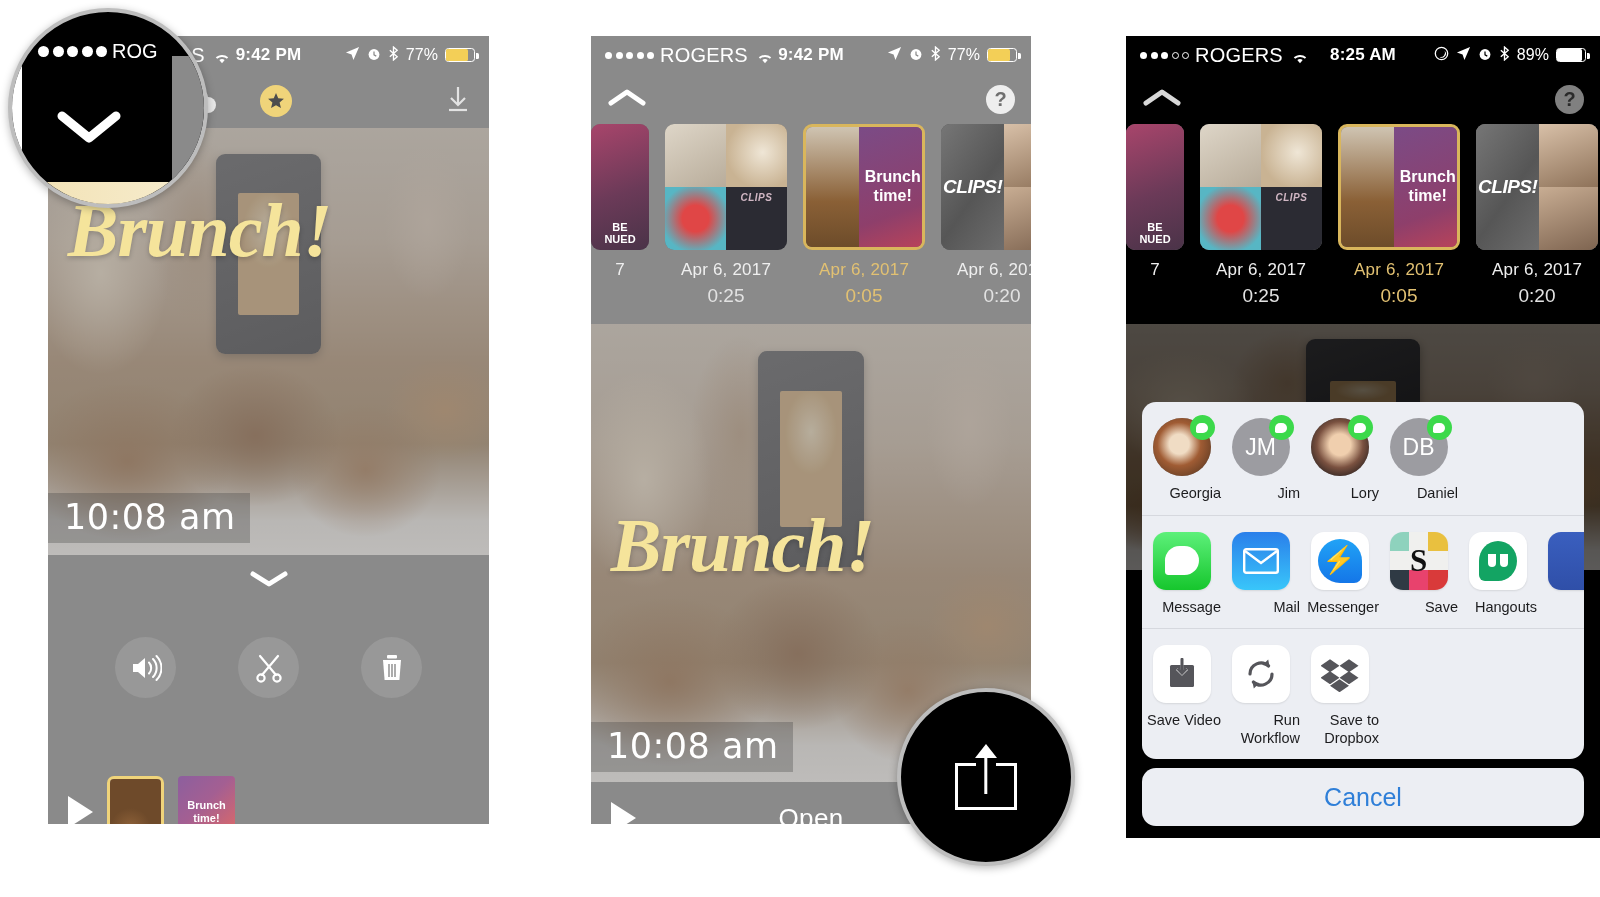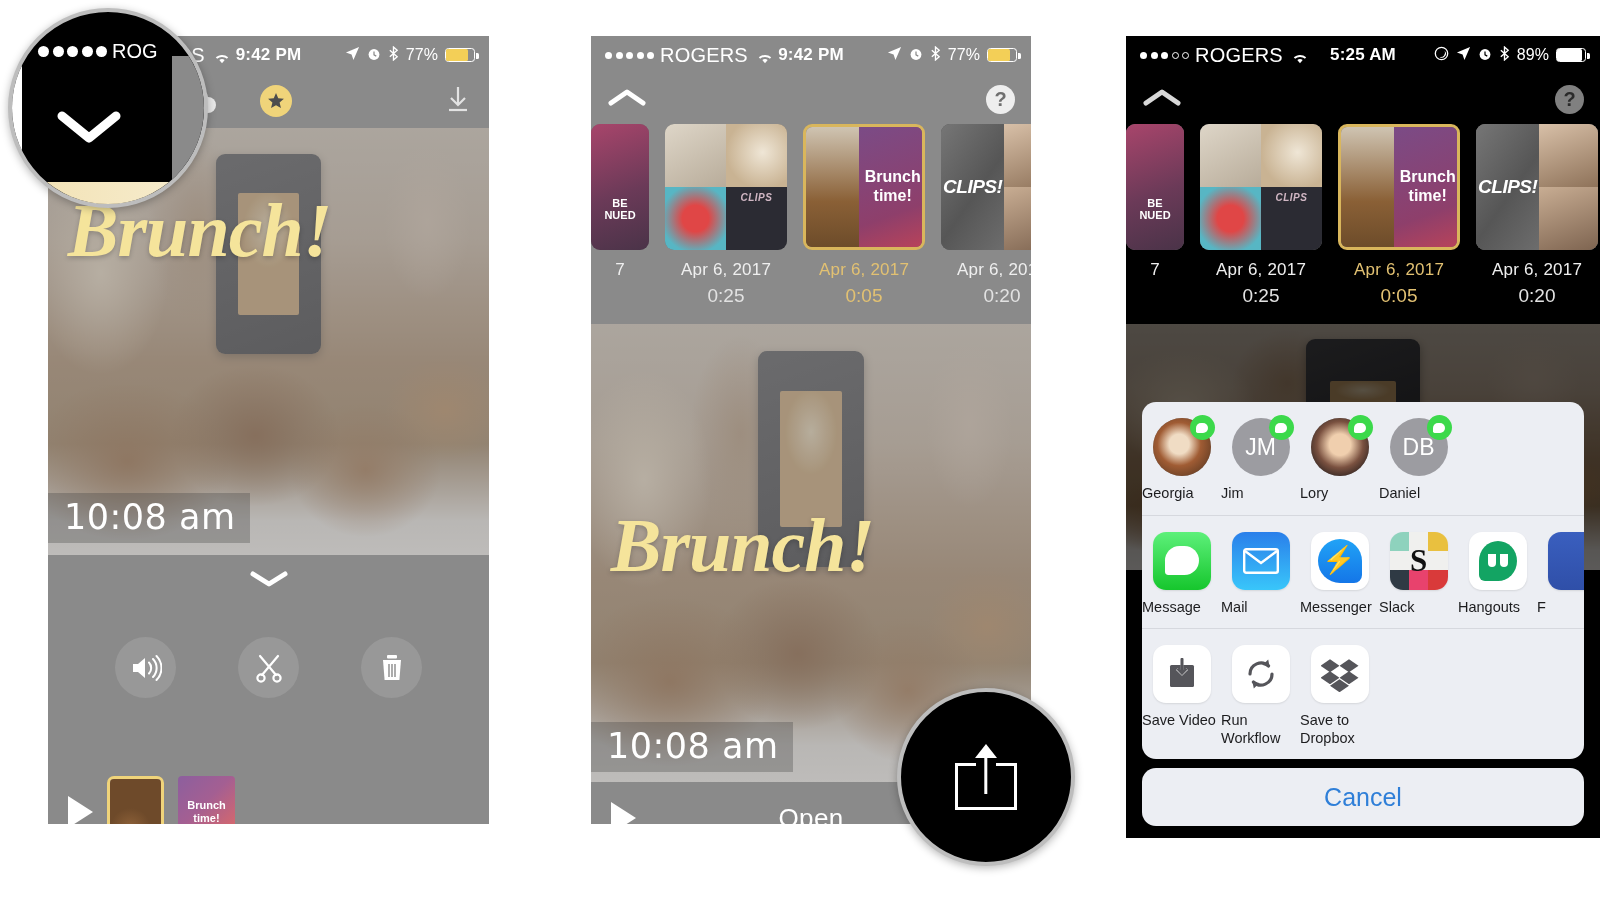--- a/index.html
+++ b/index.html
@@ -198,41 +198,41 @@
   .thumb-clips { position:absolute; inset:0; display:flex; background: #5e5e5e; }
   .tc-left { flex: 0 0 52%; display:flex; align-items:center; justify-content:center;
     background: linear-gradient(125deg,#767676,#565656 55%,#6d6d6d); }
   .tc-left b { color:#fff; font-size: 19px; font-style: italic; font-weight: 800; letter-spacing:-.5px; }
   .tc-right { flex:1; display:flex; flex-direction:column; }
   .tc-right i { flex:1; display:block; background: linear-gradient(160deg,#d8c0a8,#8e7259); }
   .tc-right i + i { background: linear-gradient(160deg,#c8ad93,#7e6450); }
 
   .thumb-partial-l { position:absolute; inset:0;
     background: linear-gradient(160deg,#a8456b,#6b3a58 55%,#4a3348);
-    display:flex; align-items:flex-end; justify-content:center; padding-bottom:28px; }
+    display:flex; align-items:flex-end; justify-content:center; padding-bottom:4px; }
   .thumb-partial-l b { color:#fff; font-size: 11px; font-weight:700; line-height:1.15; text-align:center; }
 
   
   .openbar {
     height: 72px; background: #8a8a8a; display:flex; align-items:center;
     padding-left: 20px; position: relative;
   }
   .open-label {
     position:absolute; left: 0; right: 0; text-align:center;
     color:#fff; font-size: 26px; letter-spacing:.3px;
   }
 
   
   .sheet { position:absolute; left: 16px; right: 16px; bottom: 12px; }
   .sheet-card {
     background: #eceef3; border-radius: 14px; overflow: hidden; margin-bottom: 9px;
   }
   .sheet-row { padding: 16px 0 12px 0; display:flex; gap: 0; }
   .sheet-row + .sheet-row { border-top: 1px solid #d6d8de; }
-  .cell { flex: 0 0 79px; text-align:left; }
+  .cell { flex: 0 0 79px; text-align:right; }
   .cell-label { font-size: 14.5px; color: #1c1c1e; margin-top: 9px; line-height: 1.2; }
 
   .avatar {
     width: 58px; height: 58px; border-radius: 50%; margin: 0 auto; position: relative;
     background: #9c9ca1; display:flex; align-items:center; justify-content:center;
     color:#fff; font-size: 23px; font-weight: 500; overflow: visible;
   }
   .avatar > .face { position:absolute; inset:0; border-radius:50%; overflow:hidden; }
   .f1 { background: radial-gradient(circle at 50% 42%, #e8c6a8 26%, #6b4a3a 52%, #15110f 80%); }
   .f2 { background: radial-gradient(circle at 45% 45%, #f0dcc4 22%, #a05c34 48%, #6b4126 78%); }
@@ -609,21 +609,21 @@
             <i class="dot hollow"></i>
         </span>
         <span class="carrier">ROGERS</span>
         <span class="wifi">
           <svg width="16" height="13" viewBox="0 0 16 13">
               <path d="M8 12.2 5.3 9.1a4.3 4.3 0 0 1 5.4 0L8 12.2z" fill="#fff"></path>
               <path d="M8 5.9c1.9 0 3.6.7 4.9 1.9l1.3-1.5A9.4 9.4 0 0 0 8 3.9c-2.4 0-4.6.9-6.2 2.4l1.3 1.5A7.1 7.1 0 0 1 8 5.9z" fill="#fff"></path>
             </svg>
         </span>
       </div>
-      <div class="sb-center">5:25 AM</div>
+      <div class="sb-center">8:25 AM</div>
       <div class="sb-right">
         <span>
           <svg width="15" height="15" viewBox="0 0 16 16">
               <circle cx="8" cy="8" r="6.6" stroke="#fff" stroke-width="1.4" fill="none"></circle>
               <path d="M11.4 5.2A4.6 4.6 0 0 1 6 11.6a4.2 4.2 0 0 0 5.4-6.4z" fill="#fff"></path>
             </svg>
         </span>
         <span>
           <svg width="15" height="15" viewBox="0 0 16 16">
               <path d="M15 1 1 7l6 2 2 6 6-14z" fill="#fff"></path>
@@ -794,21 +794,21 @@
                   <i style="background:#e9c03f"></i>
                 <i style="background:#f0f0ee"></i>
                   <i style="background:#f0f0ee"></i>
                   <i style="background:#f0f0ee"></i>
                 <i style="background:#2f3a44"></i>
                   <i style="background:#e8426d"></i>
                   <i style="background:#d93a3a"></i>
                 <b class="slack-s">S</b>
               </span>
             </div>
-            <div class="cell-label">Slack</div>
+            <div class="cell-label">Save</div>
           </div>
           <div class="cell">
             <div class="appicon ic-white">
                 <span class="hang">
                   <i></i>
                   <i></i>
                 </span>
               </div>
             <div class="cell-label">Hangouts</div>
           </div>

